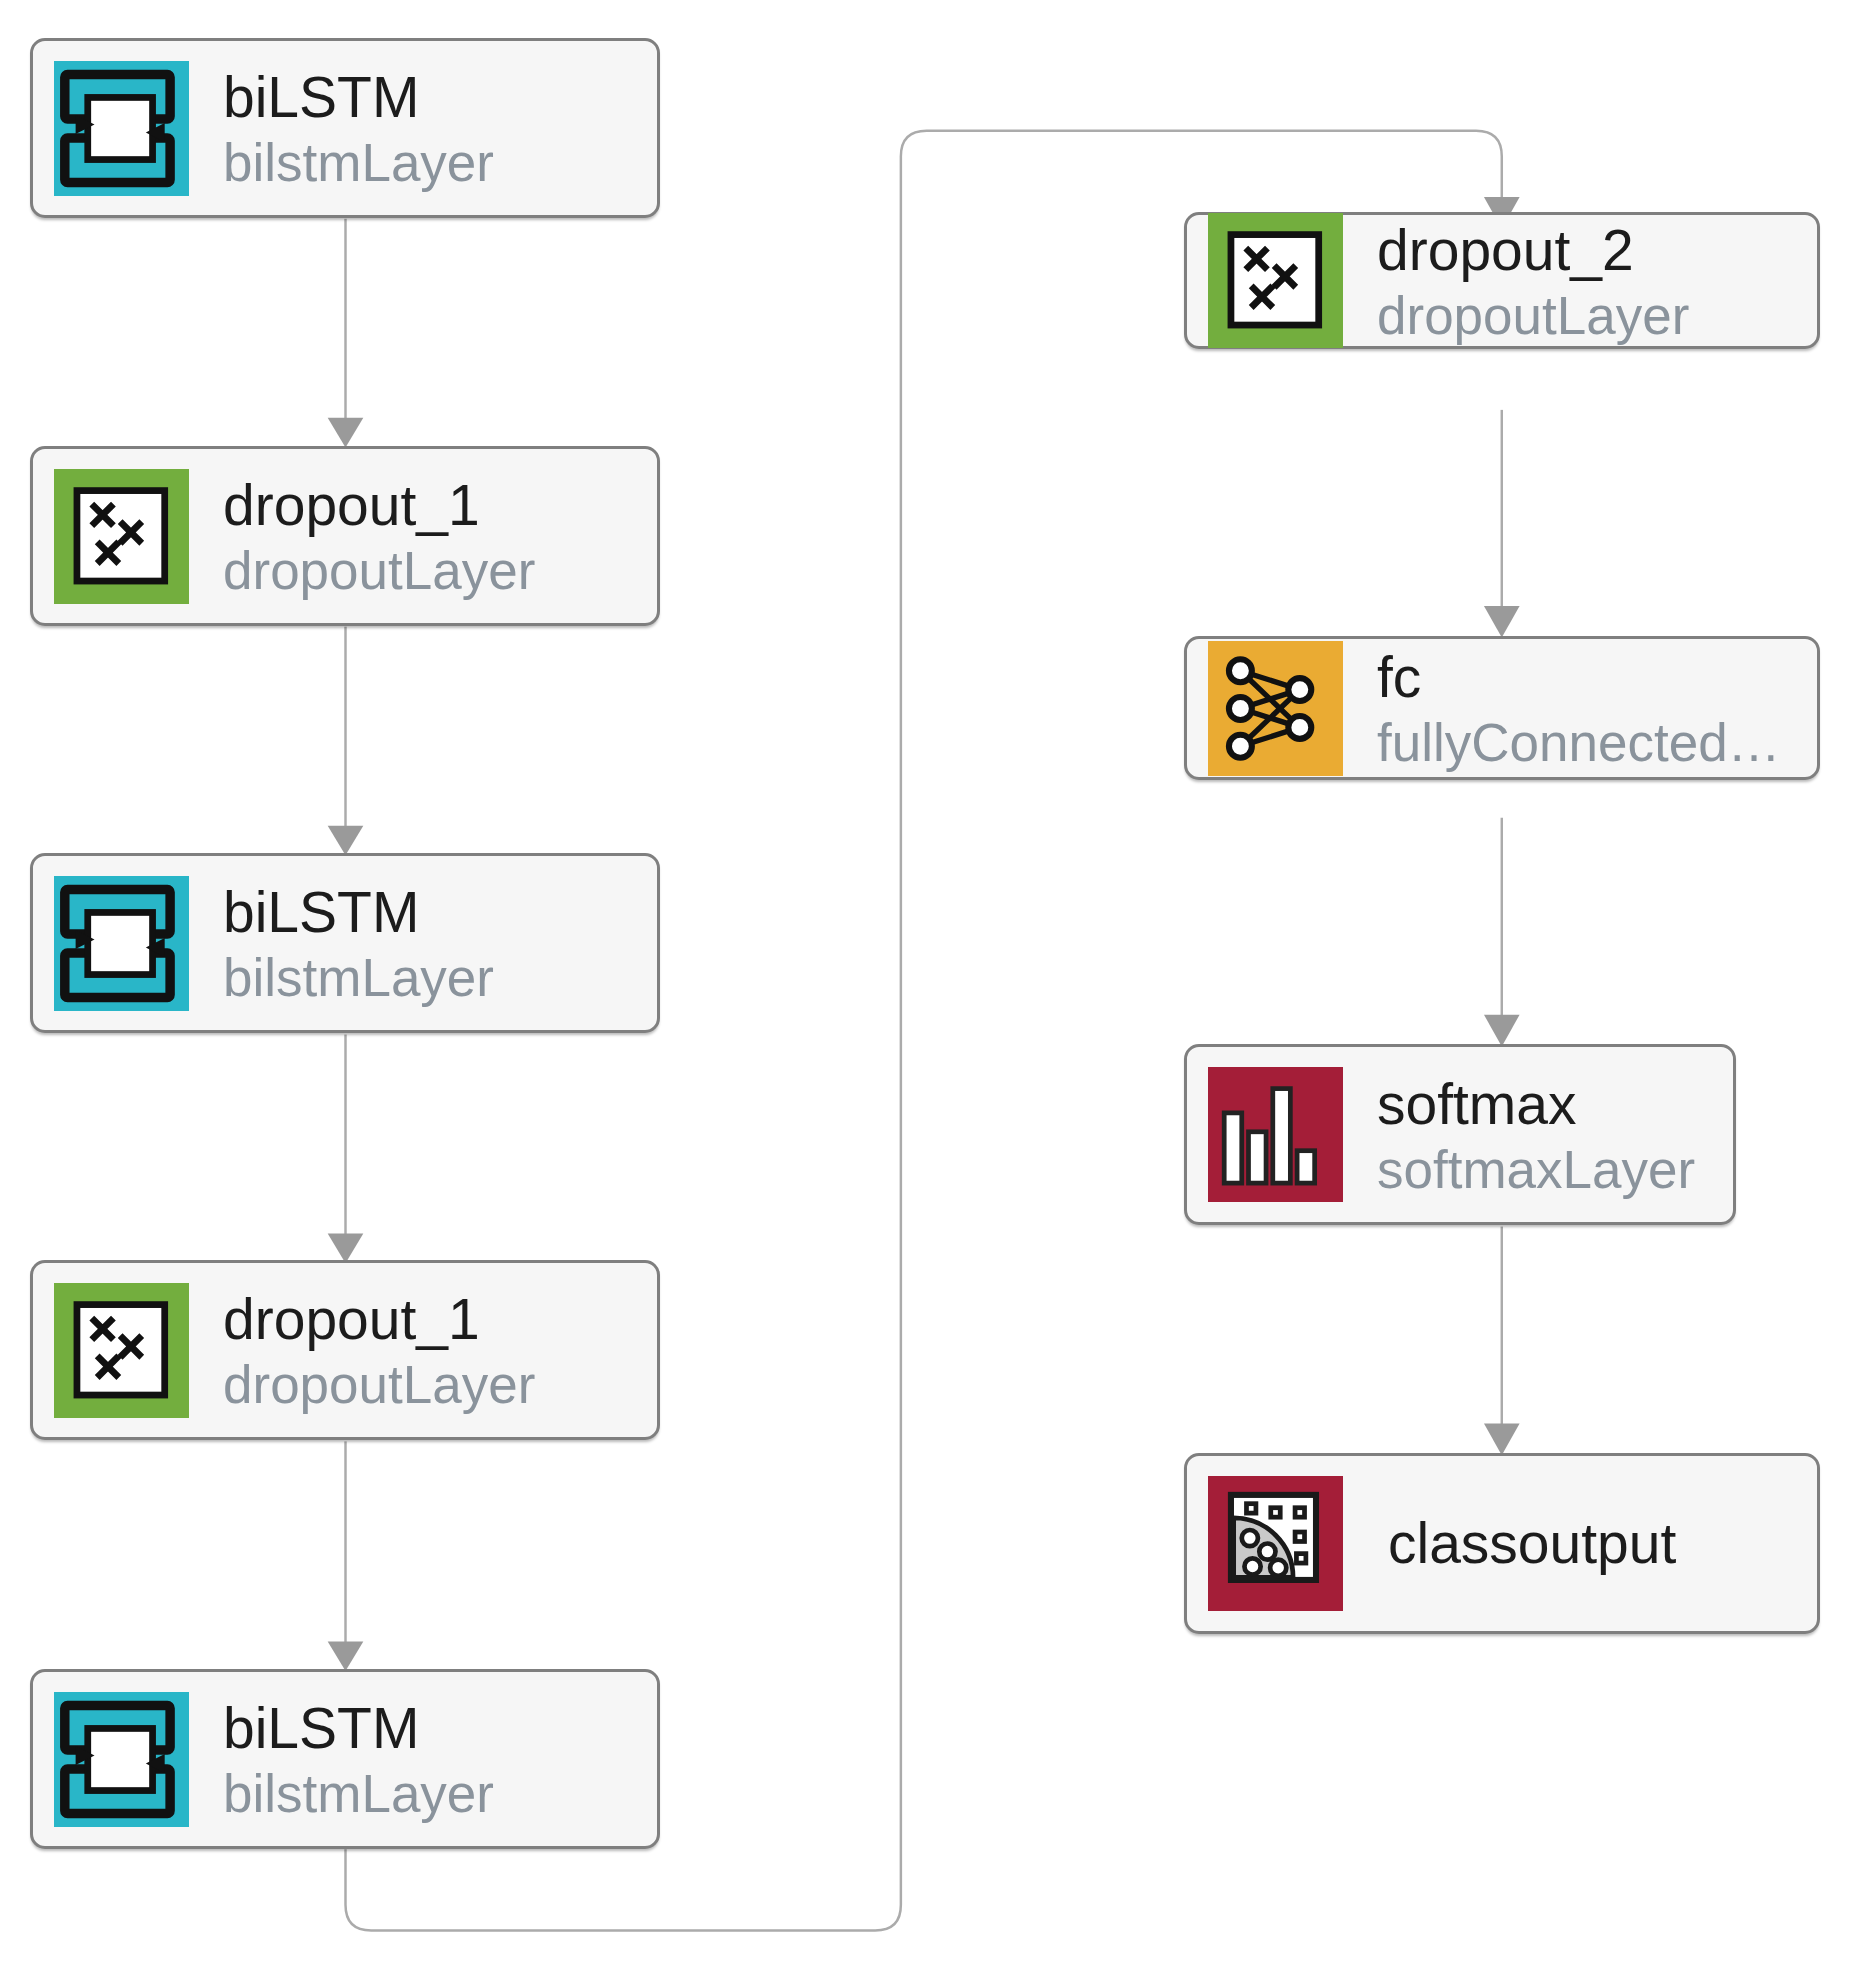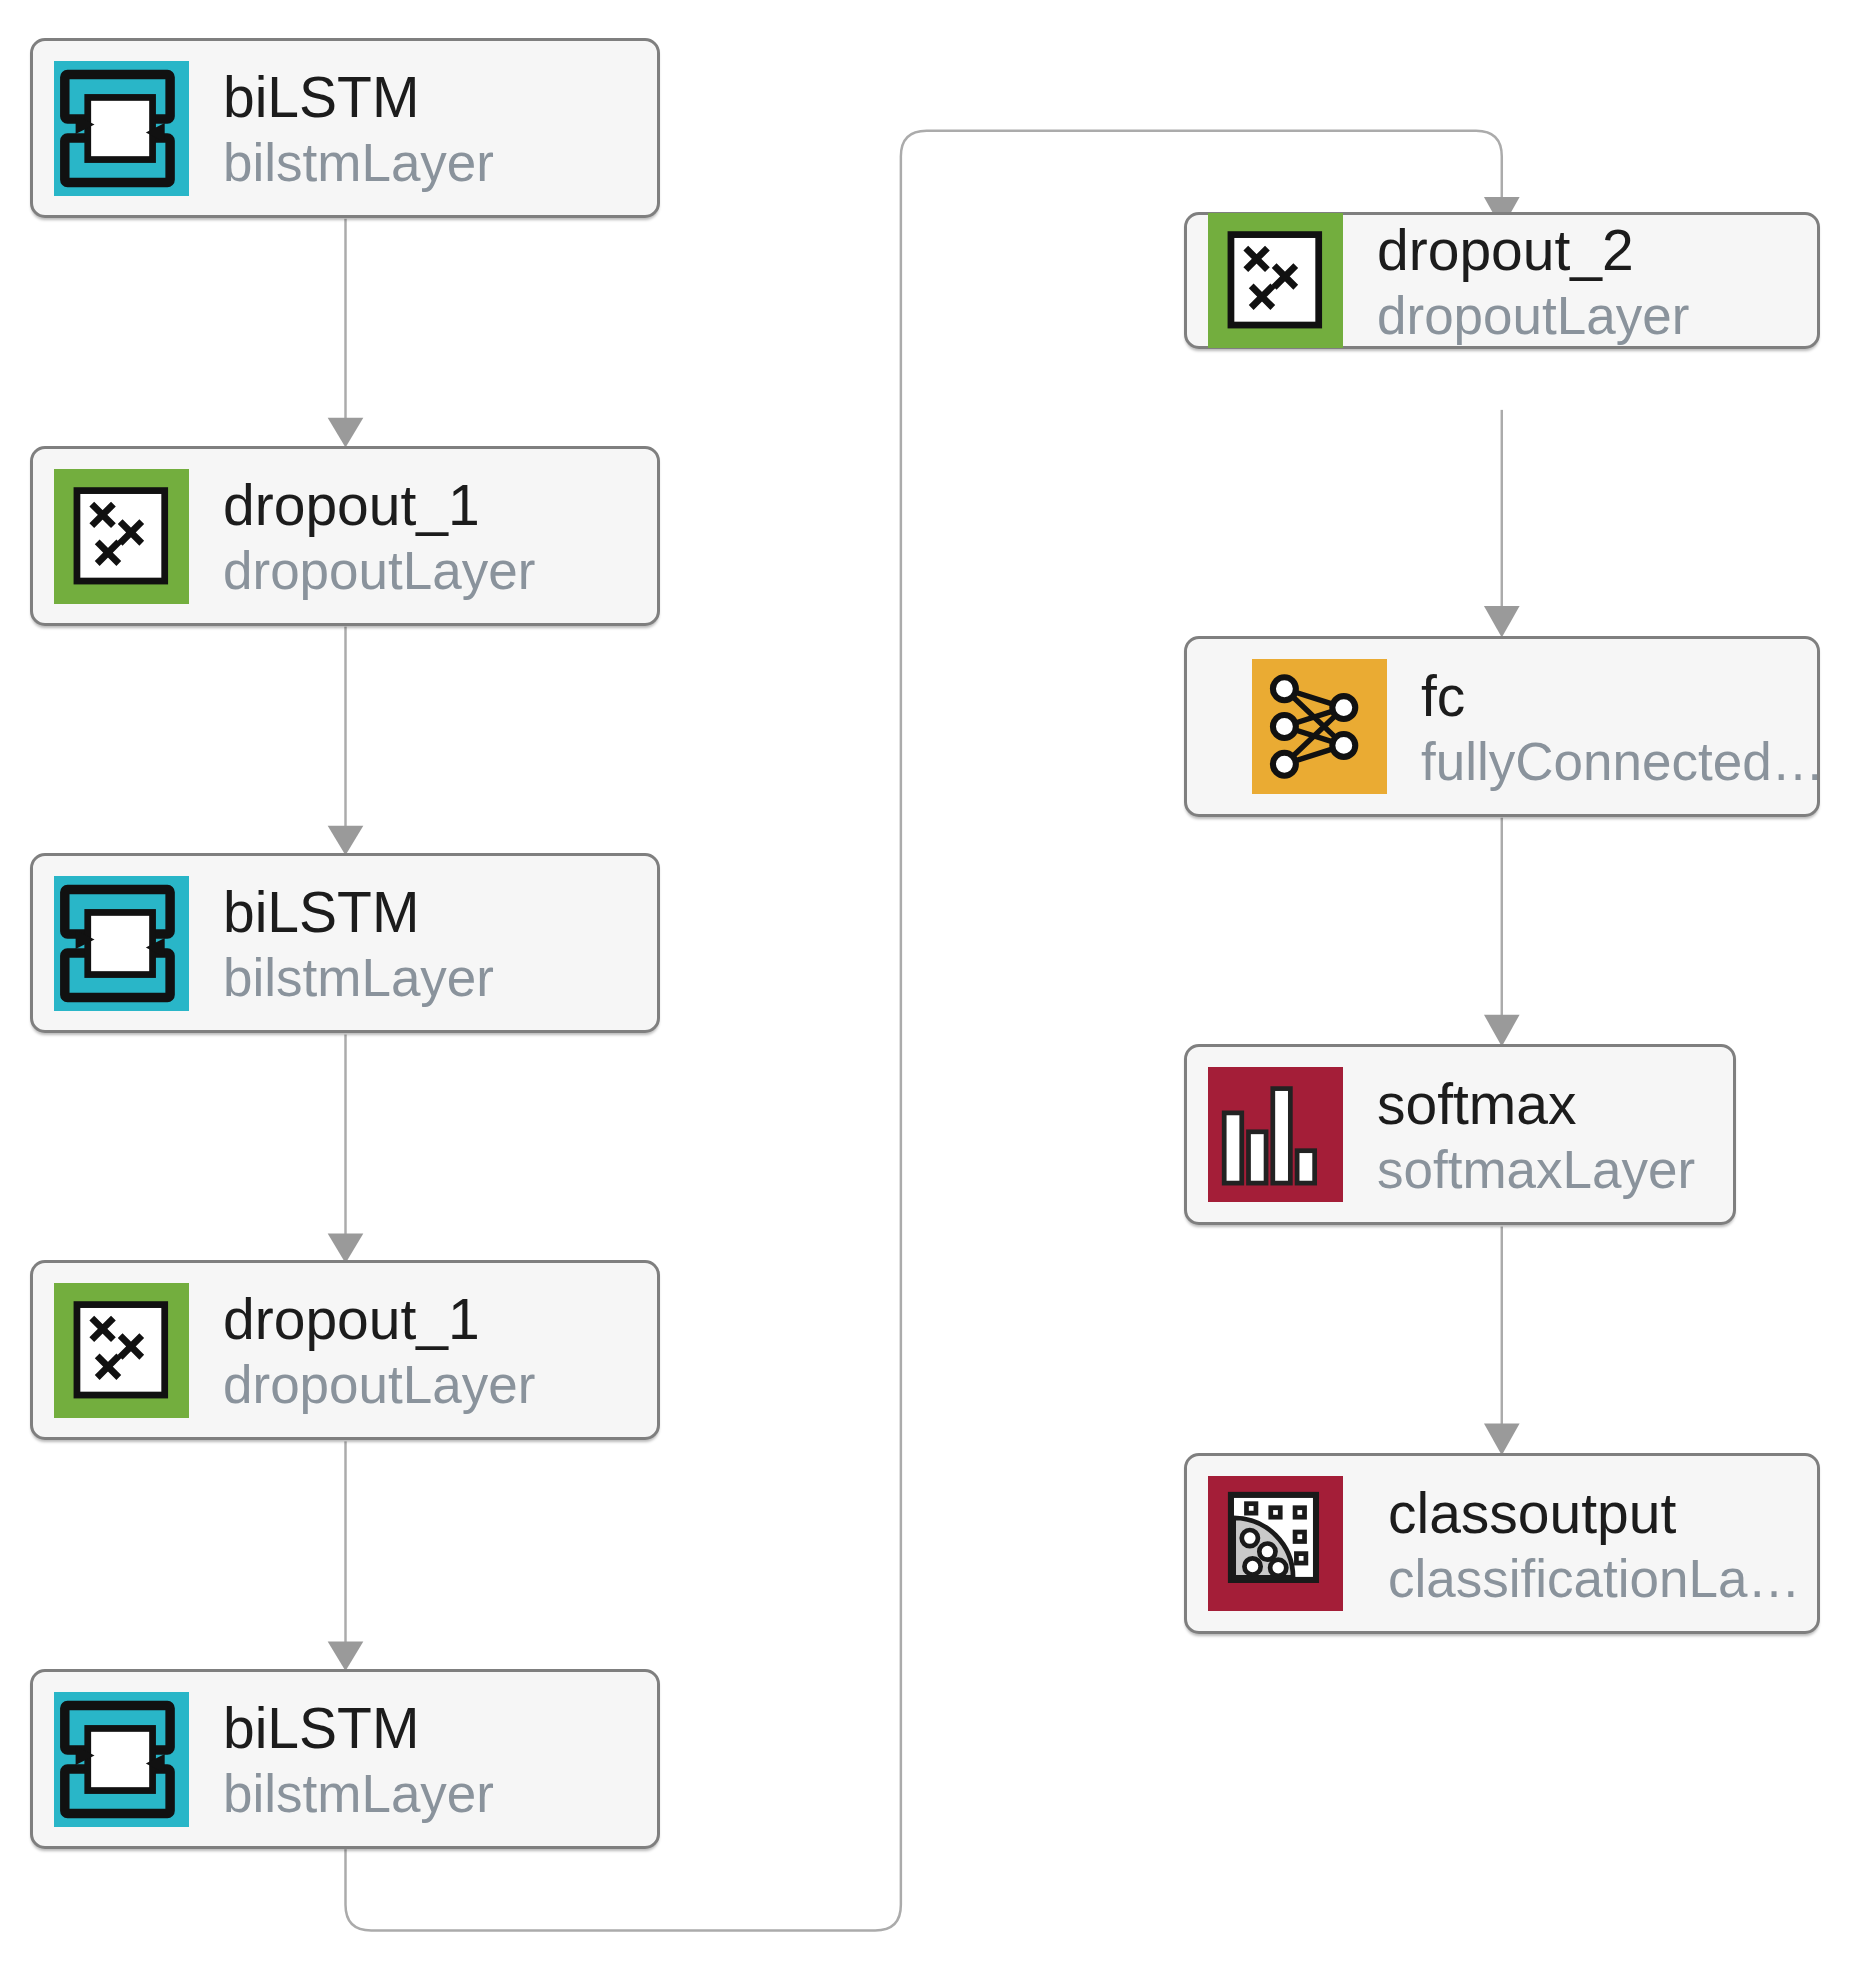--- a/index.html
+++ b/index.html
@@ -200,21 +200,21 @@
         <svg viewBox="0 0 100 100">
           <use href="#ic-dropout"></use>
         </svg>
       </span>
     <div class="labels">
       <div class="layer-name">dropout_2</div>
       <div class="layer-type">dropoutLayer</div>
     </div>
   </div>
 
-  <div class="node" style="left:1184px;top:636px;width:636px;height:181px;padding-left:44px;">
+  <div class="node" style="left:1184px;top:636px;width:636px;height:144px;">
     <span class="layer-icon">
         <svg viewBox="0 0 100 100">
           <use href="#ic-fc"></use>
         </svg>
       </span>
     <div class="labels">
       <div class="layer-name">fc</div>
       <div class="layer-type">fullyConnected…</div>
     </div>
   </div>
@@ -232,18 +232,17 @@
   </div>
 
   <div class="node" style="left:1184px;top:1453px;width:636px;height:181px;gap:11px;">
     <span class="layer-icon">
         <svg viewBox="0 0 100 100">
           <use href="#ic-classoutput"></use>
         </svg>
       </span>
     <div class="labels">
       <div class="layer-name">classoutput</div>
-      <div class="layer-type">classificationLa…</div>
     </div>
   </div>
 
 </div>
 
 
 </body></html>

